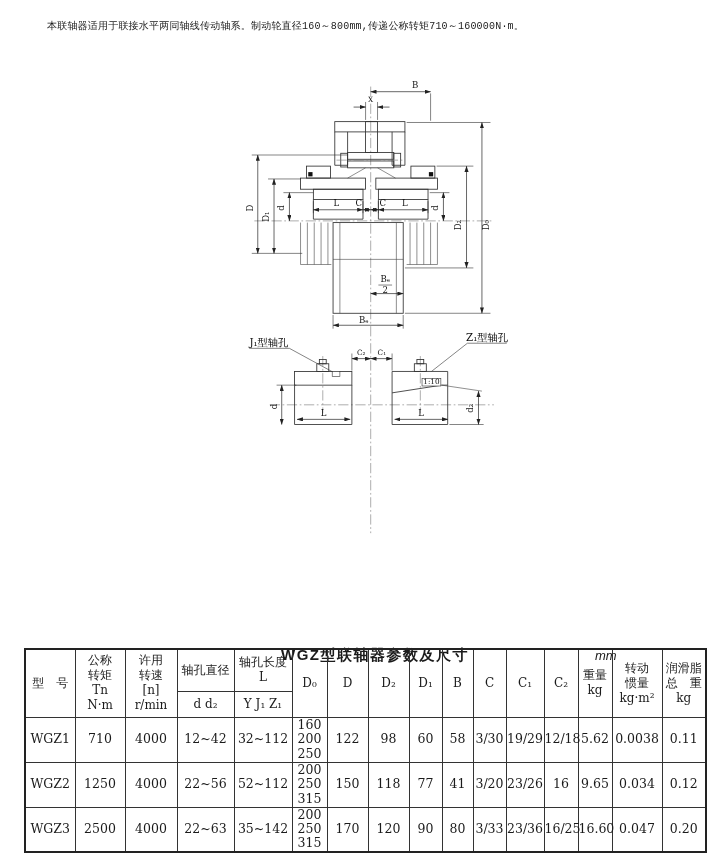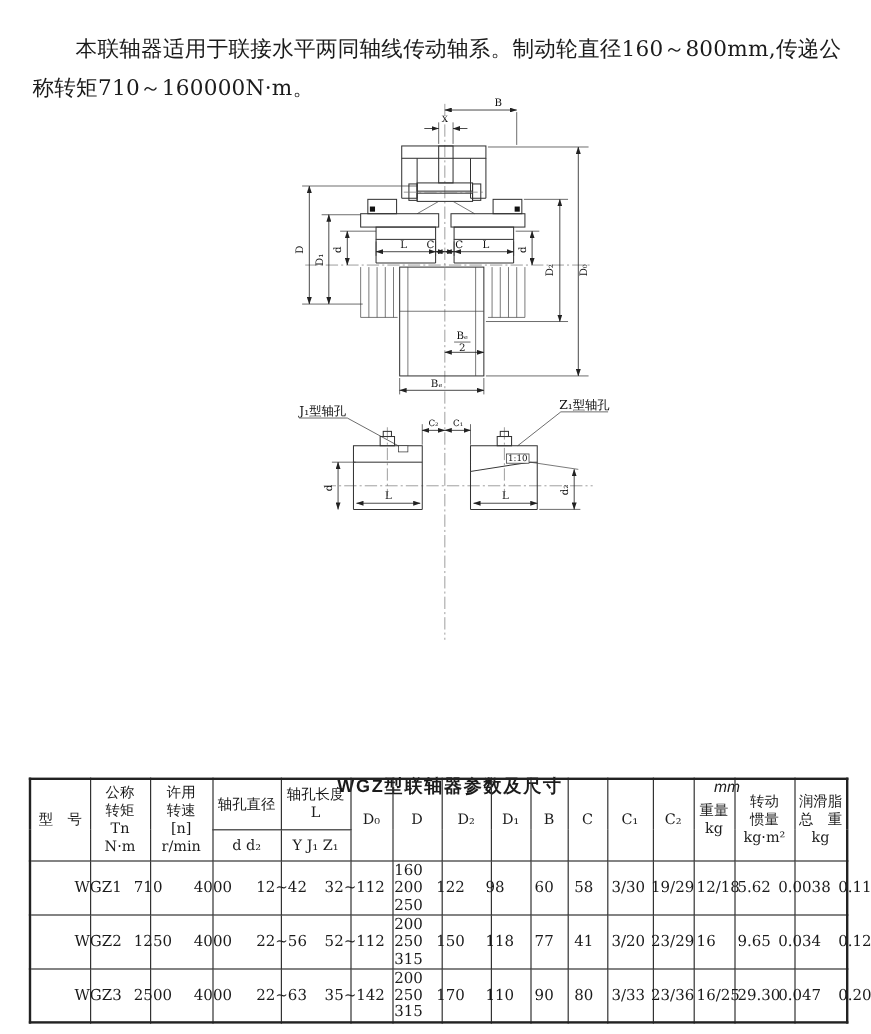--- a/index.html
+++ b/index.html
@@ -1,30 +1,30 @@
 <!DOCTYPE html>
 <html><head>
 <meta charset="utf-8">
 <style>
   html,body{margin:0;padding:0;}
   body{width:726px;height:862px;position:relative;background:#fff;color:#1b1b1b;
        font-family:"DejaVu Serif","Liberation Serif",serif;overflow:hidden;}
-  .intro{position:absolute;left:27px;top:8px;width:678px;font-size:18px;line-height:1.8;
-         text-indent:2em;letter-spacing:.2px;}
+  .intro{position:absolute;left:27px;top:8px;width:678px;font-size:10px;line-height:1.8;
+         text-indent:2em;letter-spacing:.2px;font-family:Liberation Mono, monospace;}
   svg.diagram{position:absolute;left:0;top:78px;}
   .title-row{position:absolute;top:646px;left:0;width:726px;height:26px;padding-left:24px;}
   .tbl-title{position:absolute;left:0;top:0;width:100%;text-align:center;
              font-family:"Liberation Sans",sans-serif;font-weight:600;font-size:15px;letter-spacing:1.5px;}
   .tbl-unit{position:absolute;left:595px;top:2px;font-size:13px;font-family:"Liberation Sans",sans-serif;font-style:italic;}
   table.params{position:absolute;left:24px;top:648px;width:681px;border-collapse:collapse;
                table-layout:fixed;border:2px solid #222;}
   .params th,.params td{border:1px solid #333;text-align:center;vertical-align:middle;
                white-space:pre-line;padding:0;font-weight:normal;}
   .params th{font-size:12px;line-height:1.25;}
-  .params td{font-size:12.5px;line-height:1.15;padding-left:36px;}
+  .params td{font-size:12.5px;line-height:1.15;}
   tr.h1{height:42px}
   tr.h2{height:26px}
   tr.data{height:45px}
   .ol{stroke:#333;stroke-width:1;fill:none;}
   .thin{stroke:#444;stroke-width:.7;fill:none;}
   .cl{stroke:#777;stroke-width:.7;fill:none;stroke-dasharray:12 3 2 3;}
   .dl{stroke:#222;stroke-width:.8;fill:none;}
   .ext{stroke:#333;stroke-width:.7;fill:none;}
   .dim{font-family:"DejaVu Serif","Liberation Serif",serif;font-size:10px;fill:#111;}
   .dim-sm{font-family:"DejaVu Serif","Liberation Serif",serif;font-size:8.5px;fill:#111;}
@@ -278,40 +278,40 @@
     <td>22~56</td>
     <td>52~112</td>
     <td>200
 250
 315</td>
     <td>150</td>
     <td>118</td>
     <td>77</td>
     <td>41</td>
     <td>3/20</td>
-    <td>23/29</td>
+    <td>23/26</td>
     <td>16</td>
     <td>9.65</td>
     <td>0.034</td>
     <td>0.12</td>
   </tr>
   <tr class="data">
     <td>WGZ3</td>
     <td>2500</td>
     <td>4000</td>
     <td>22~63</td>
     <td>35~142</td>
     <td>200
 250
 315</td>
     <td>170</td>
-    <td>110</td>
+    <td>120</td>
     <td>90</td>
     <td>80</td>
     <td>3/33</td>
     <td>23/36</td>
     <td>16/25</td>
-    <td>29.30</td>
+    <td>16.60</td>
     <td>0.047</td>
     <td>0.20</td>
   </tr>
 </tbody>
   </table>
 
 </body></html>

